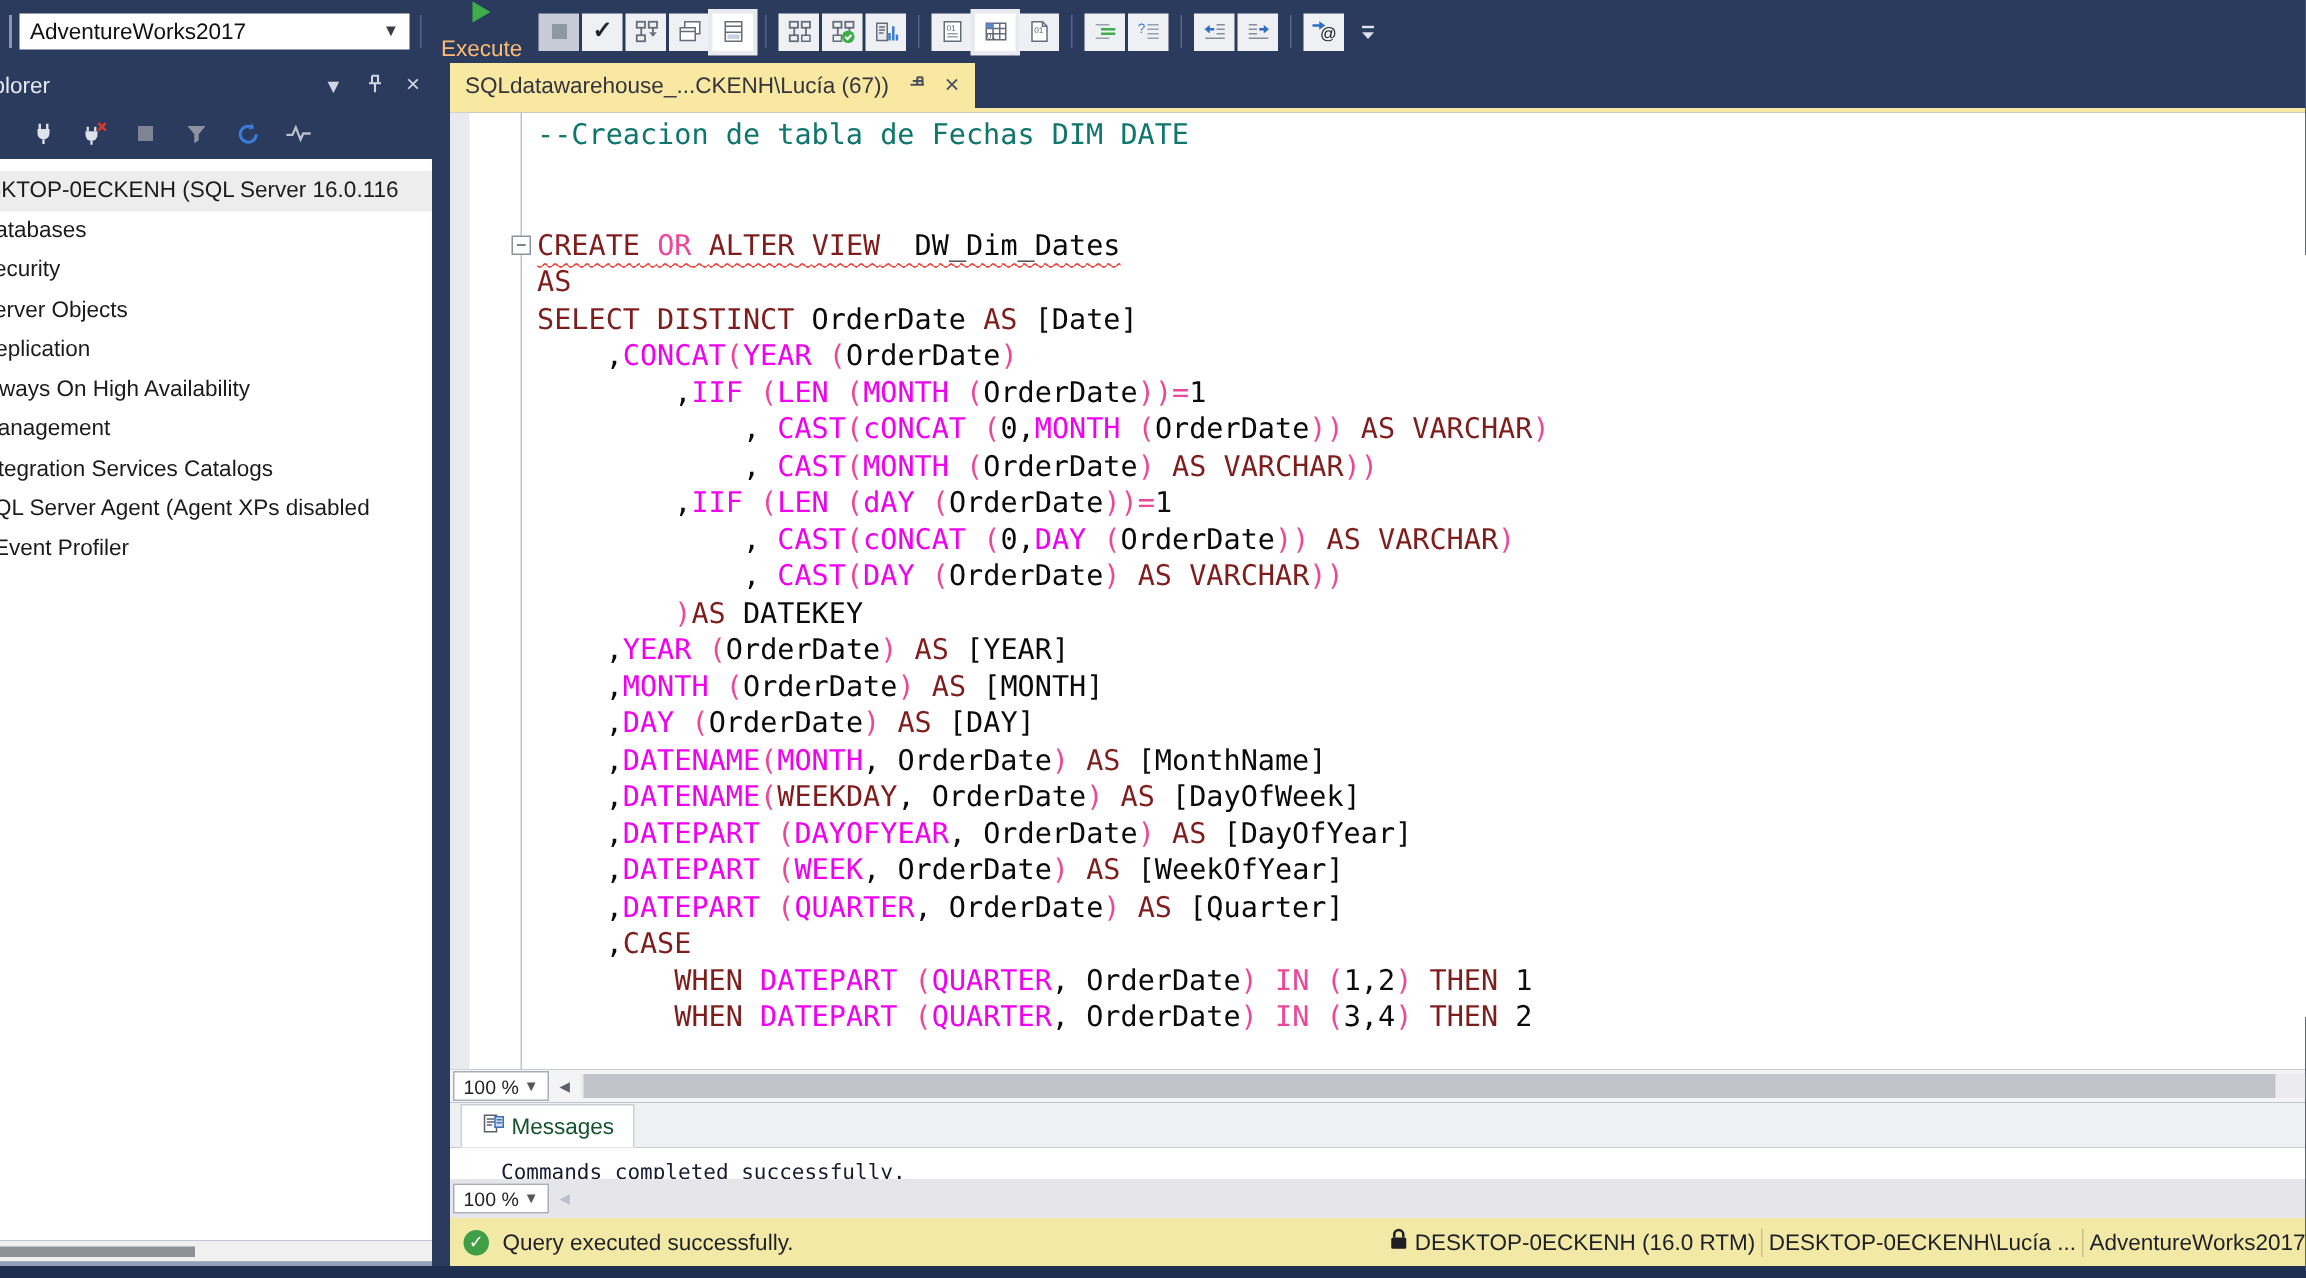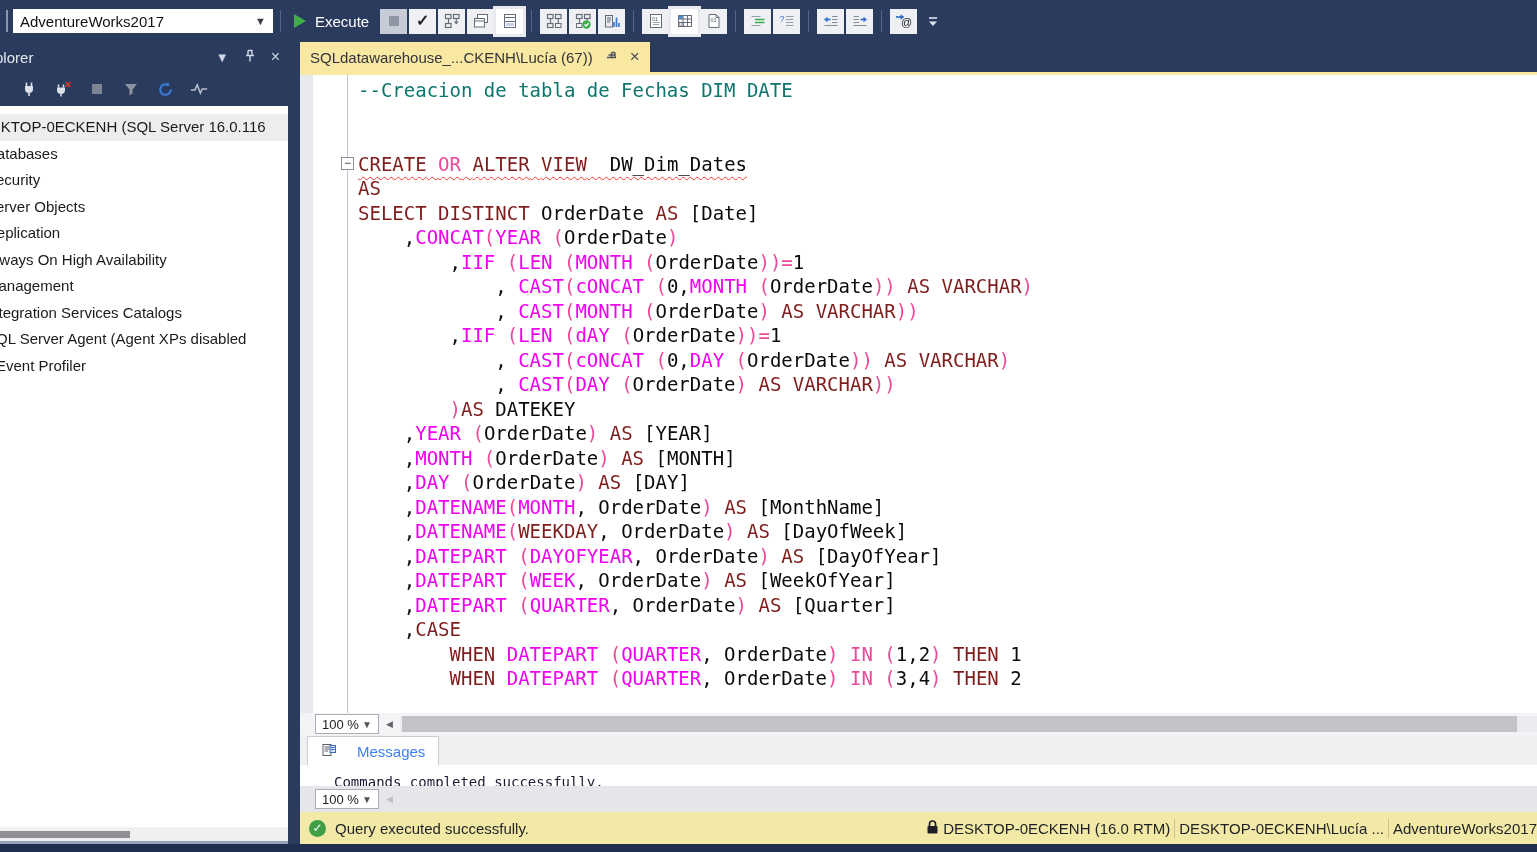--- a/index.html
+++ b/index.html
@@ -6,22 +6,22 @@
   .window{position:relative;width:1537px;height:852px;background:#2a3b5d;
           font-family:"Liberation Sans",sans-serif;overflow:hidden;}
 
   
   .toolbar{height:42px;display:flex;align-items:center;padding-left:6px;}
   .edge-sliver{width:2px;height:22px;background:#8b97b1;margin-right:5px;}
   .combo{width:246px;height:24px;background:#fff;display:flex;align-items:center;
          padding:0 7px;font-size:15px;color:#111;}
   .combo .arrow{margin-left:auto;color:#3c3c44;font-size:11px;}
   .tb-sep{width:1px;height:22px;background:#55648a;margin:0 7px;flex:none;}
-  .exec{display:flex;align-items:center;gap:9px;color:#ffffff;font-size:15px;
-        padding:0 10px 0 6px;}
+  .exec{display:flex;align-items:center;gap:9px;color:#fdba74;font-size:15px;
+        padding:0 10px 0 6px;flex-direction:column;}
   .play{width:0;height:0;border-left:12px solid #3fae49;
         border-top:7px solid transparent;border-bottom:7px solid transparent;}
   .tb-btn{width:27px;height:25px;background:#eef0f4;display:flex;align-items:center;
           justify-content:center;margin:0 1px;flex:none;}
   .tb-btn.toggled{background:#ffffff;box-shadow:0 0 0 3px #e9eaef;}
   .tb-btn.disabled{opacity:.8;}
   .tb-btn.bare{background:transparent;box-shadow:none;}
   .glyph{font-size:16px;font-weight:bold;color:#23242b;line-height:1;}
 
   
@@ -61,30 +61,30 @@
   #code{position:absolute;left:58px;top:3px;font-family:"DejaVu Sans Mono",monospace;
         font-size:19px;line-height:24.5px;white-space:pre;}
   .code-line{height:24.5px;}
   .tk-c{color:#0f766e;} .tk-k{color:#7f1d1d;} .tk-f{color:#f000f0;}
   .tk-o{color:#ec4899;} .tk-p{color:#0b0b0b;}
   .squiggle{text-decoration:underline wavy #f23a2e 1px;text-underline-offset:5px;}
 
   .hscroll-row{height:22px;background:#f4f4f6;display:flex;align-items:center;}
   .zoom-box{width:64px;height:20px;background:#fff;border:1px solid #a8adb8;
             box-sizing:border-box;display:flex;align-items:center;padding:0 6px;
-            font-size:13px;color:#222;margin-left:15px;flex:none;}
+            font-size:13px;color:#222;margin-left:2px;flex:none;}
   .zoom-box .arrow{margin-left:auto;font-size:10px;color:#555;}
   .scroll-arrow{color:#5e6169;font-size:9px;margin:0 7px;flex:none;}
   .scroll-arrow.dim{color:#bcbfc7;}
   .hscroll-track{flex:1;height:16px;background:#ececf0;position:relative;}
   .hscroll-track .thumb{position:absolute;left:2px;top:0;height:16px;right:20px;background:#c2c3c9;}
 
   .msg-tabs{height:30px;background:#eef0f1;display:flex;align-items:flex-end;padding-left:7px;}
   .msg-tab{height:28px;background:#fff;border:1px solid #c9cdd4;border-bottom:none;
-           display:flex;align-items:center;gap:20px;padding:0 13px;font-size:15px;color:#3b82f6;}
+           display:flex;align-items:center;gap:4px;padding:0 13px;font-size:15px;color:#14532d;}
   .msg-content{height:21px;background:#fff;font-family:"DejaVu Sans Mono",monospace;
                font-size:14px;color:#191933;padding:9px 0 0 34px;box-sizing:border-box;}
   .results-row{height:26px;background:#e6e6ea;display:flex;align-items:center;}
 
   .statusbar{height:32px;background:#f2e9a6;display:flex;align-items:center;
              font-size:15px;color:#1f2026;padding:0 0 0 9px;}
   .status-check{width:17px;height:17px;border-radius:50%;background:#3f9e46;color:#fff;
                 font-size:12px;line-height:17px;text-align:center;margin-right:9px;flex:none;}
   .sb-right{margin-left:auto;display:flex;align-items:center;gap:4px;white-space:nowrap;
             overflow:hidden;}

